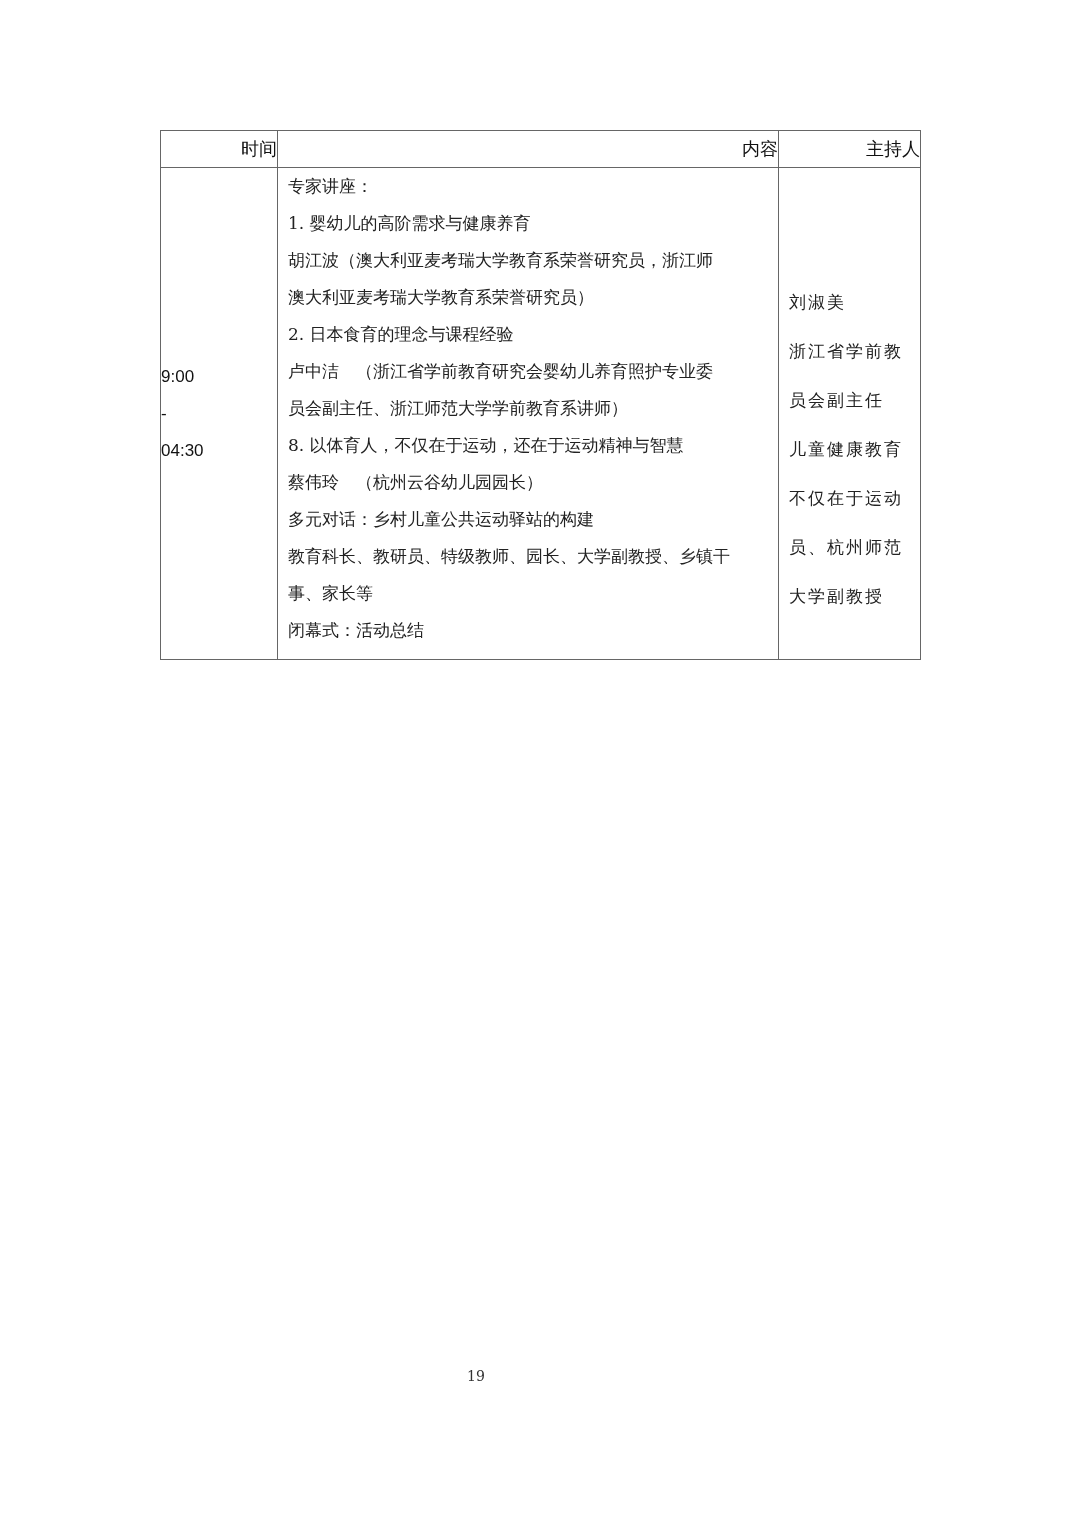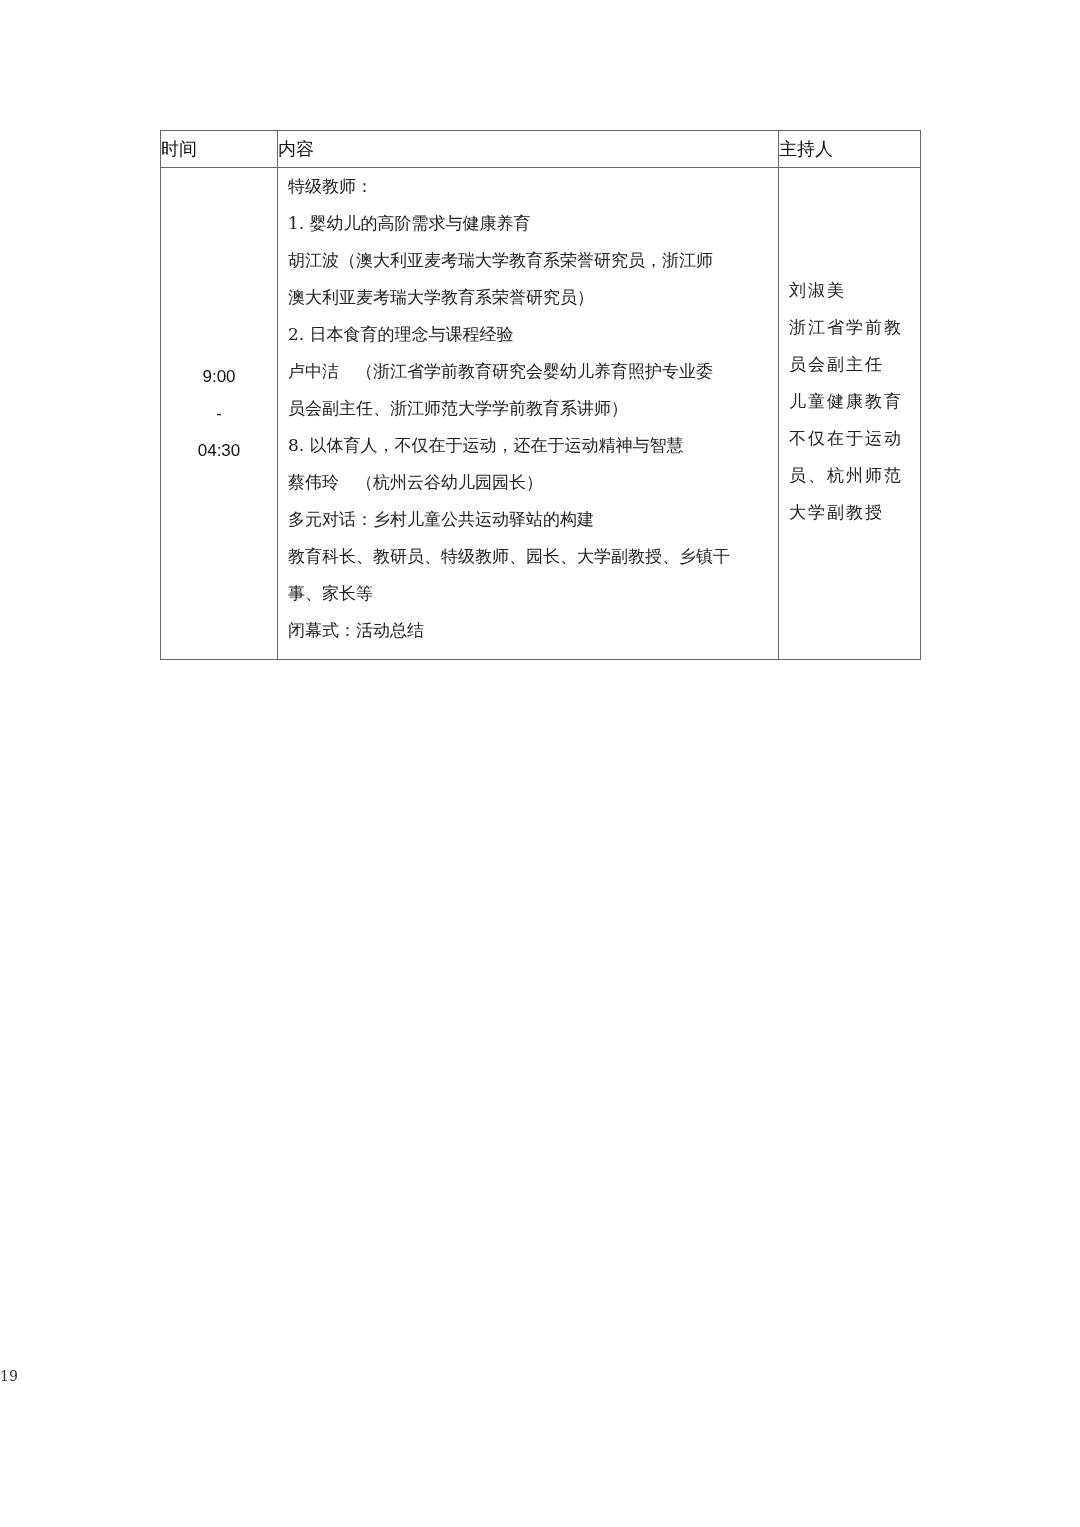--- a/index.html
+++ b/index.html
@@ -7,40 +7,40 @@
     .sched {
       position: absolute; left: 160px; top: 130px; width: 760px;
       border-collapse: collapse; table-layout: fixed;
     }
     .sched td { border: 1.5px solid #666; padding: 0; vertical-align: top; }
     .title-cell {
       height: 126px; text-align: center; vertical-align: middle !important;
       font-family: "Liberation Sans", "DejaVu Sans", sans-serif; font-size: 20px;
     }
     .hdr td {
-      height: 36px; text-align: left; vertical-align: middle !important;
+      height: 36px; text-align: right; vertical-align: middle !important;
       font-family: "Liberation Sans", "DejaVu Sans", sans-serif; font-size: 18px;
     }
     .time-cell {
-      text-align: center; vertical-align: middle !important;
+      text-align: left; vertical-align: middle !important;
       font-family: "Liberation Sans", "DejaVu Sans", sans-serif; font-size: 17px; line-height: 37px;
     }
     .content-cell { padding: 0 8px 0 10px !important; }
     .content-cell .line {
       font-family: "DejaVu Serif", "Liberation Serif", serif; font-size: 17px; line-height: 37px;
       white-space: nowrap; color: #222;
     }
     .host-cell { padding: 104px 6px 0 10px !important; }
     .host-cell .line {
       font-family: "DejaVu Serif", "Liberation Serif", serif; font-size: 17px; line-height: 37px;
-      letter-spacing: 2px; white-space: nowrap; color: #222;
+      letter-spacing: 2px; white-space: nowrap; color: #222; margin-top: 12px;
     }
     .content-block { padding-top: 0px; padding-bottom: 10px; }
     .page-num {
-      position: absolute; left: 0; width: 952px; top: 1368px; 
+      position: absolute; left: 0; width: 952px; top: 1368px; text-align: center;
       font-family: "DejaVu Serif", "Liberation Serif", serif; font-size: 14px; color: #333;
     }
   </style>
 </head>
 <body>
 
 <table class="sched">
   <colgroup>
     <col style="width:117px">
     <col style="width:501px">
@@ -53,21 +53,21 @@
     <td>主持人</td>
   </tr>
   <tr>
     <td class="time-cell">
       <div>9:00</div>
       <div>-</div>
       <div>04:30</div>
     </td>
     <td class="content-cell">
       <div class="content-block">
-        <div class="line">特级教师：</div>
+        <div class="line">专家讲座：</div>
         <div class="line">1. 婴幼儿的高阶需求与健康养育</div>
         <div class="line">胡江波（澳大利亚麦考瑞大学教育系荣誉研究员，浙江师</div>
         <div class="line">澳大利亚麦考瑞大学教育系荣誉研究员）</div>
         <div class="line">2. 日本食育的理念与课程经验</div>
         <div class="line">卢中洁　（浙江省学前教育研究会婴幼儿养育照护专业委</div>
         <div class="line">员会副主任、浙江师范大学学前教育系讲师）</div>
         <div class="line">8. 以体育人，不仅在于运动，还在于运动精神与智慧</div>
         <div class="line">蔡伟玲　（杭州云谷幼儿园园长）</div>
         <div class="line">多元对话：乡村儿童公共运动驿站的构建</div>
         <div class="line">教育科长、教研员、特级教师、园长、大学副教授、乡镇干</div>

